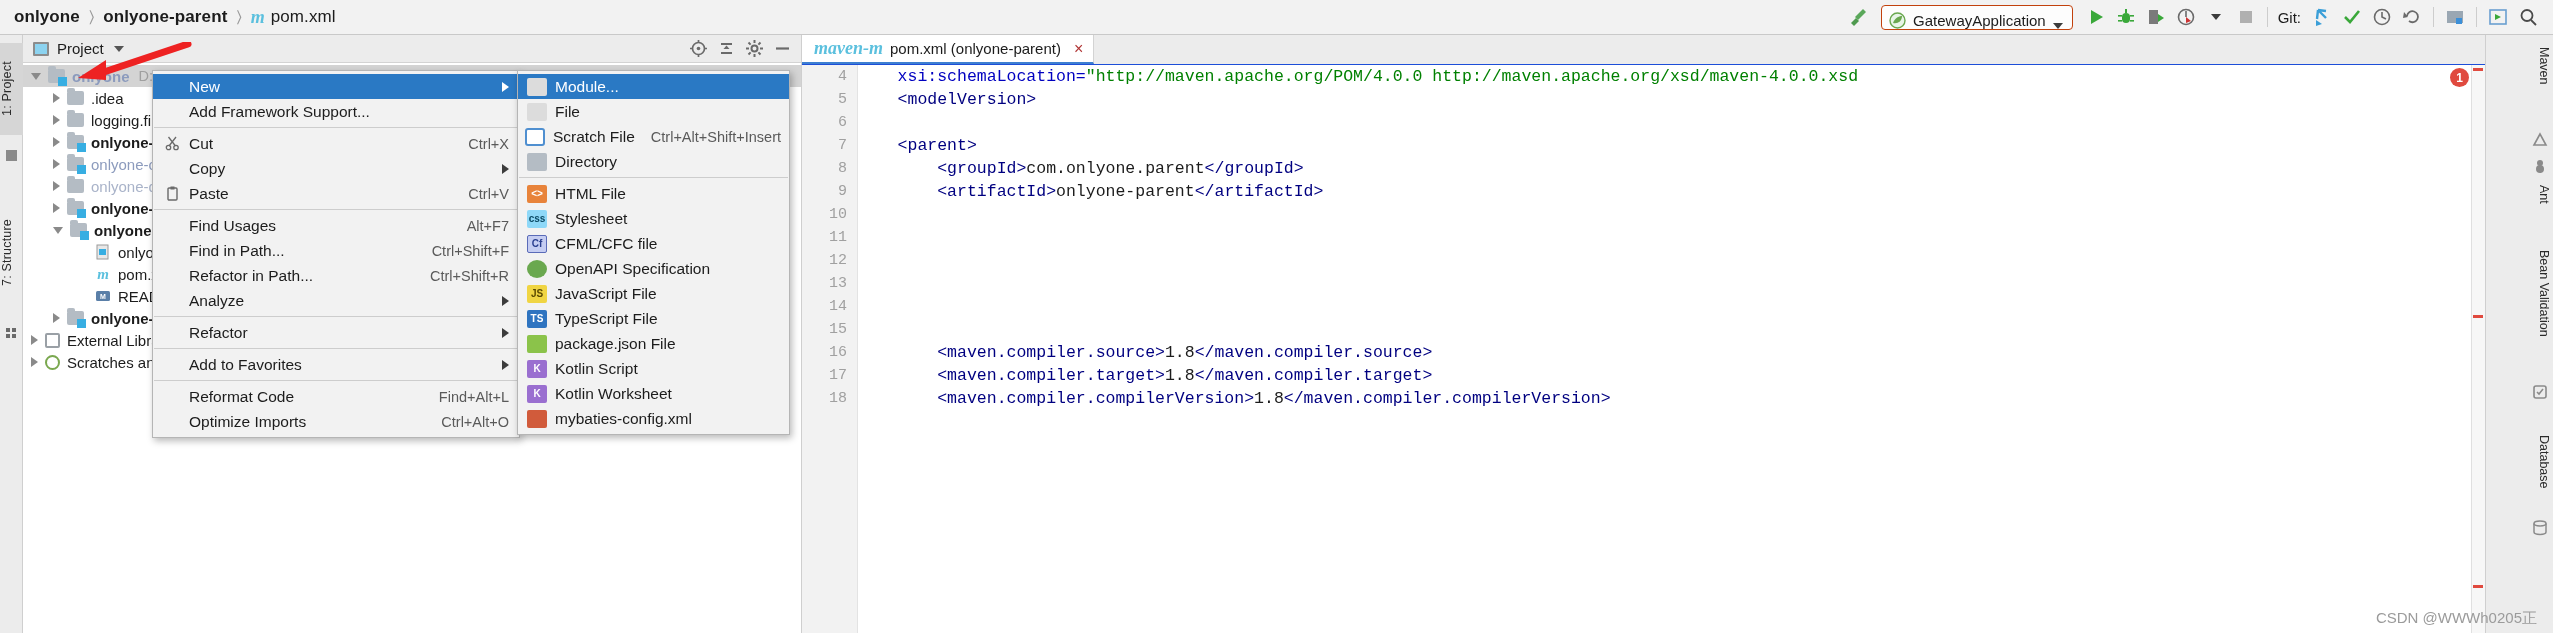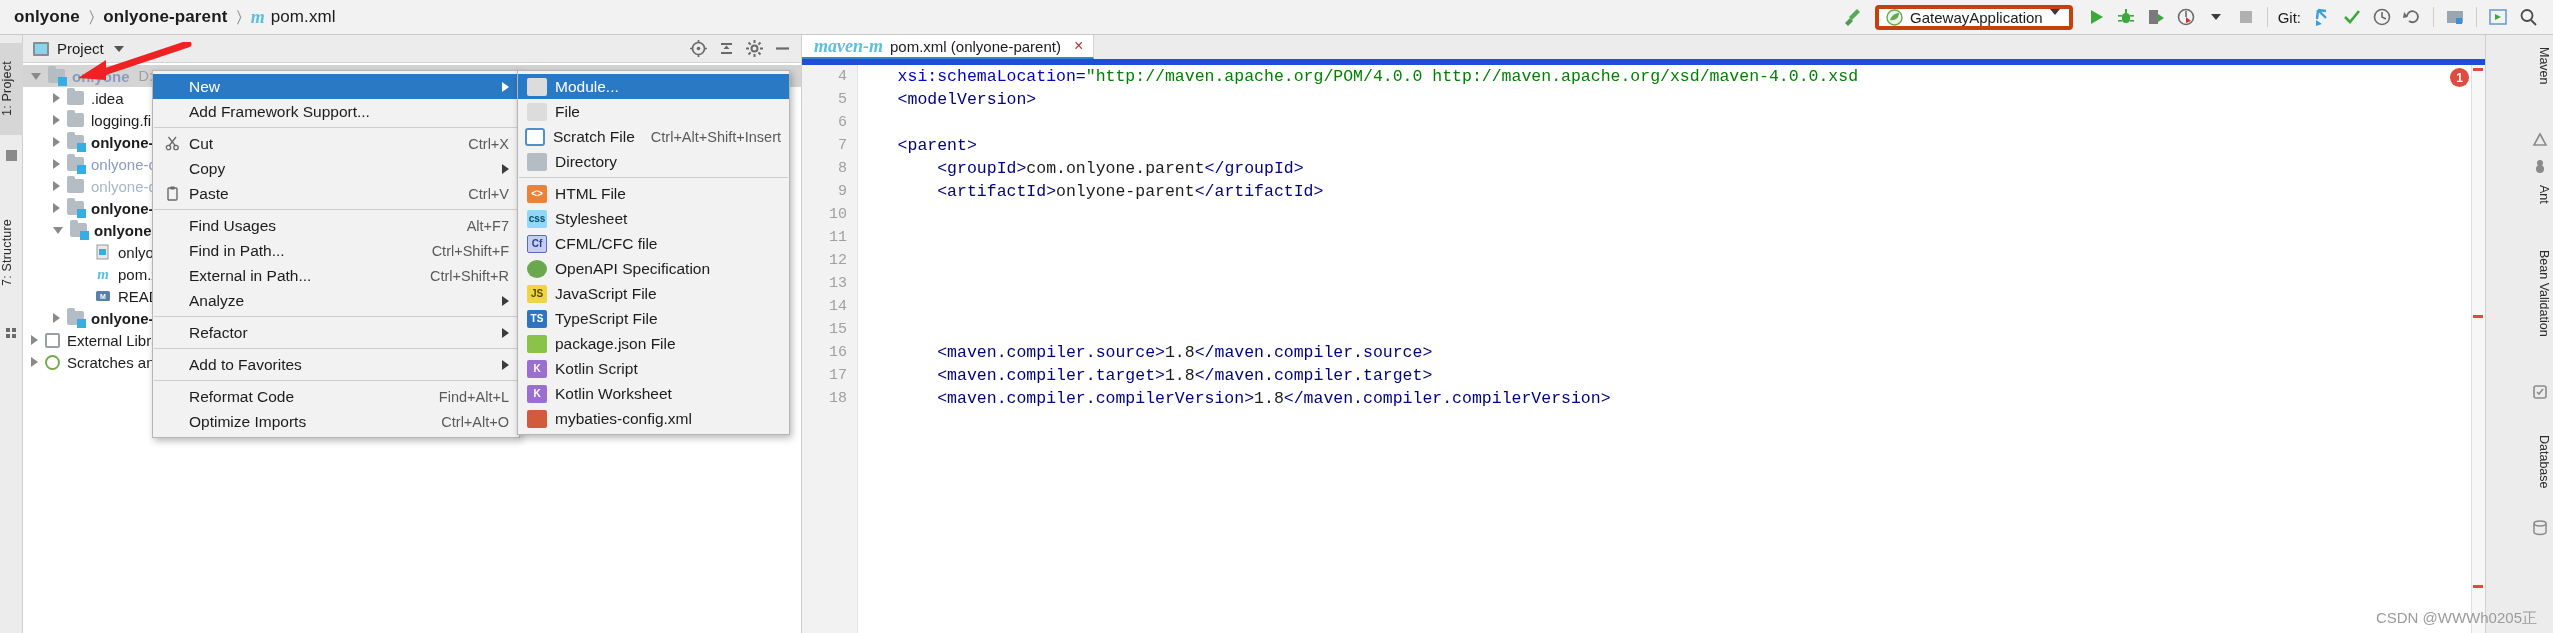--- a/index.html
+++ b/index.html
@@ -34,23 +34,23 @@
 
   .topbar-right {
     margin-left: auto; display: flex; align-items: center; height: 100%;
     padding-right: 10px;
   }
   .tb-ico {
     width: 30px; height: 30px; display: flex; align-items: center;
     justify-content: center; position: relative;
   }
   .runcfg {
-    display: flex; align-items: flex-start; gap: 7px;
+    display: flex; align-items: flex-end; gap: 7px;
     height: 25px; padding: 0 9px 0 7px;
-    background: #fdfdfd; border: 4px solid #c2410c; border-radius: 4px;
+    background: #fdfdfd; border: 1px solid #c2410c; border-radius: 4px;
     margin: 0 8px;
   }
   .runcfg-label { font-size: 15px; color: #1c1c1c; white-space: nowrap; }
   .tri-down {
     width: 0; height: 0; border-left: 5px solid transparent;
     border-right: 5px solid transparent; border-top: 6px solid #3c3c3c;
   }
   .vsep { width: 1px; height: 20px; background: #cdcdcd; margin: 0 6px; }
   .git-label { font-size: 15px; color: #1c1c1c; margin: 0 6px 0 4px; }
 
@@ -141,21 +141,21 @@
     width: 15px; height: 15px; margin-right: 7px; flex: 0 0 auto;
     border: 2px solid #7aa84f; border-radius: 50%;
   }
 
   
   .editor {
     position: absolute; left: 802px; top: 35px; right: 68px; height: 598px;
     background: #ffffff;
   }
   .tabstrip {
-    height: 30px; background: #ececec; border-bottom: 6px solid #1d4ed8;
+    height: 30px; background: #ececec; border-bottom: 1px solid #1d4ed8;
     display: flex; align-items: stretch;
   }
   .etab {
     display: flex; align-items: center; gap: 7px; padding: 0 10px 0 12px;
     background: #ffffff; border-right: 1px solid #d3d3d3;
     border-bottom: 2px solid #3d7fd1;
     font-size: 15px; color: #1c1c1c;
   }
   .tab-close { color: #b03535; font-size: 16px; margin-left: 6px; }
 
@@ -648,21 +648,21 @@
       <span class="mi-label">Find Usages</span>
       <span class="mi-accel">Alt+F7</span>
     </div>
     <div class="mi">
       <span class="mi-ico"></span>
       <span class="mi-label">Find in Path...</span>
       <span class="mi-accel">Ctrl+Shift+F</span>
     </div>
     <div class="mi">
       <span class="mi-ico"></span>
-      <span class="mi-label">External in Path...</span>
+      <span class="mi-label">Refactor in Path...</span>
       <span class="mi-accel">Ctrl+Shift+R</span>
     </div>
     <div class="mi">
       <span class="mi-ico"></span>
       <span class="mi-label">Analyze</span>
       <span class="mi-arrow"></span>
     </div>
     <div class="msep"></div>
     <div class="mi">
       <span class="mi-ico"></span>

